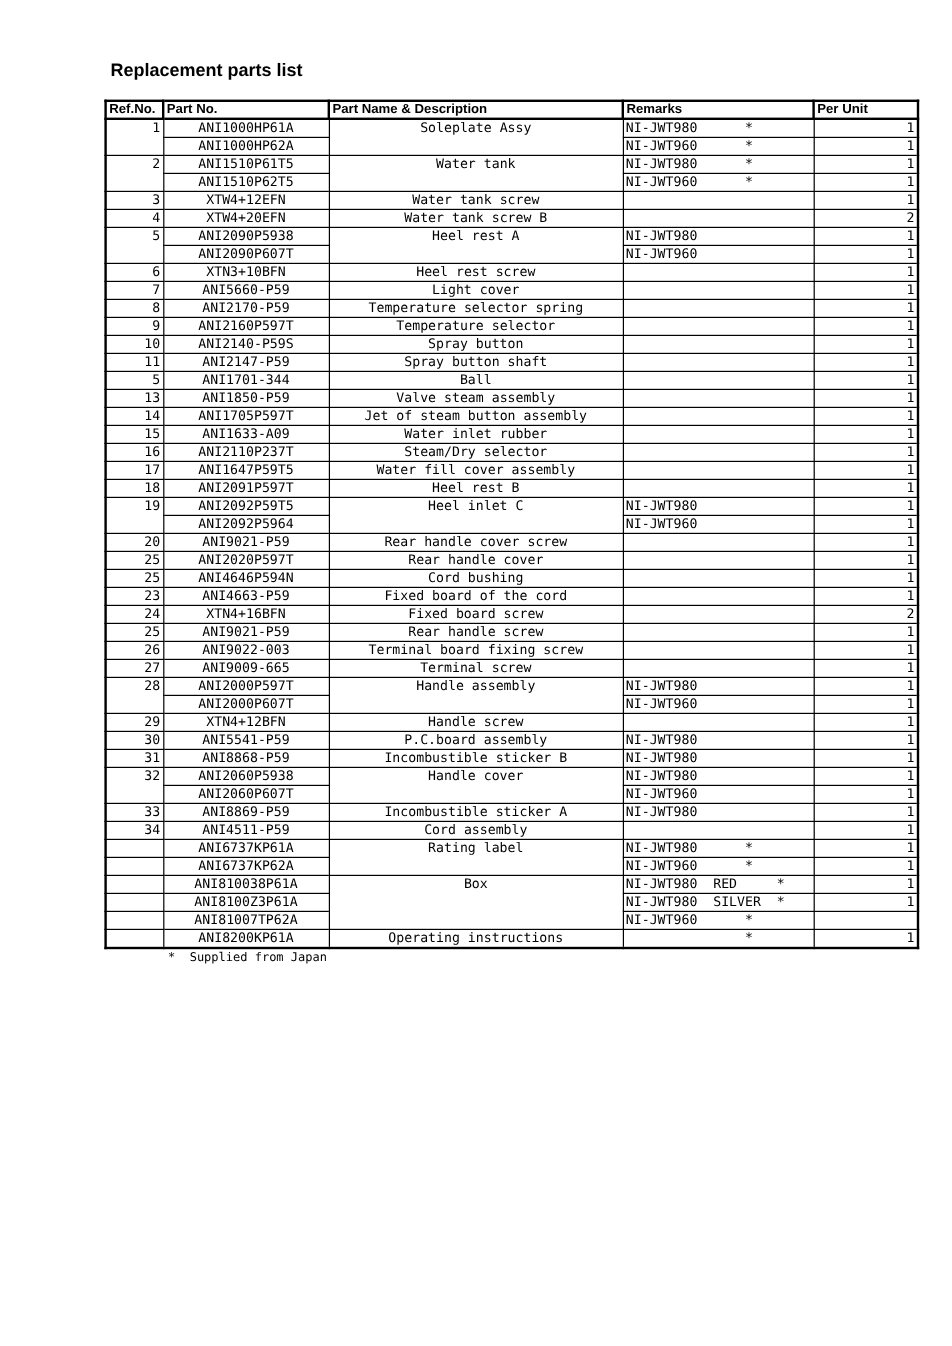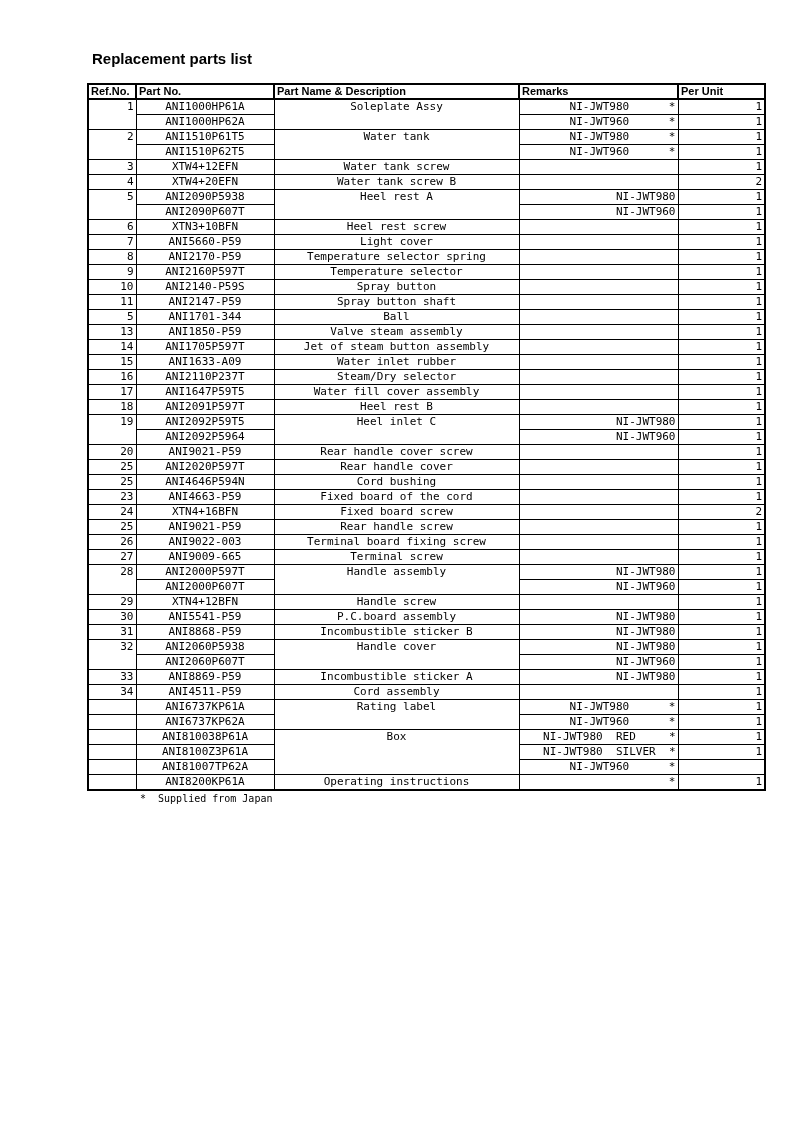--- a/index.html
+++ b/index.html
@@ -49,21 +49,21 @@
     height: 14px;
     line-height: 14px;
     padding: 0 2px;
     vertical-align: top;
     white-space: pre;
     overflow: hidden;
   }
   td.c-ref  { text-align: right; padding-right: 3px; }
   td.c-part { text-align: center; }
   td.c-name { text-align: center; }
-  td.c-rem  { text-align: right; }
+  td.c-rem  { text-align: left; }
   td.c-unit { text-align: right; padding-right: 4px; }
   .footnote {
     position: absolute;
     left: 140px;
     top: 793px;
     font-family: "DejaVu Sans Mono", monospace;
     font-size: 10px;
     white-space: pre;
     color: #000000;
   }

